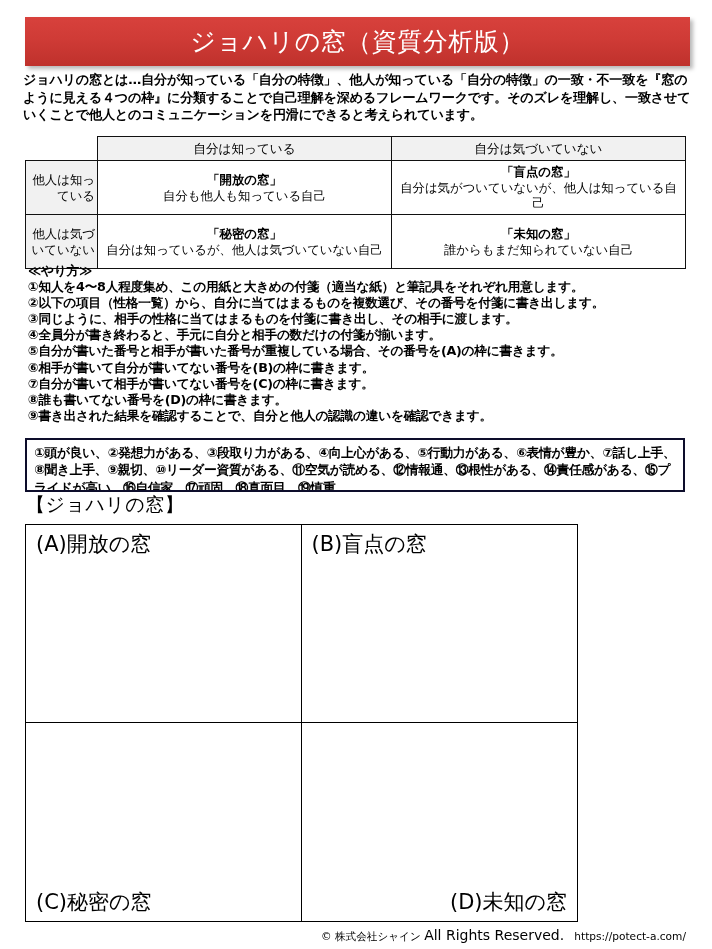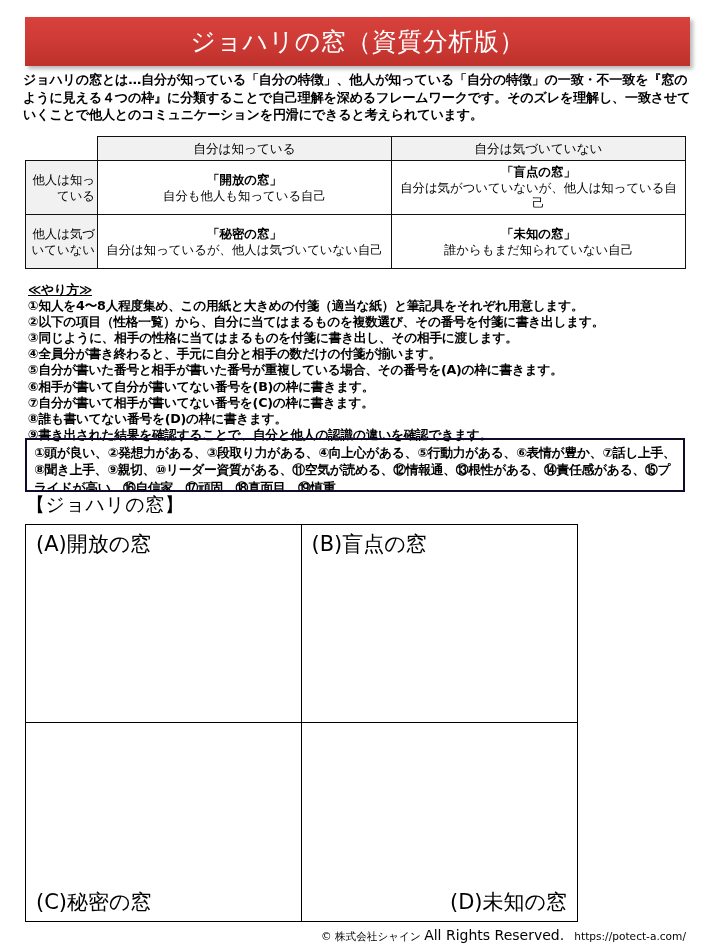--- a/index.html
+++ b/index.html
@@ -101,23 +101,21 @@
     position: absolute;
     left: 28px;
     top: 263px;
     width: 670px;
     font-size: 12.7px;
     line-height: 16.1px;
     font-weight: bold;
     letter-spacing: -0.25px;
   }
   .howto-title {
-    text-decoration: underline;
     display: block;
-    margin-top: 19px;
   }
   .howto-step { display: block; white-space: nowrap; }
 
   
   .traits-box {
     position: absolute;
     left: 25px;
     top: 430px;
     width: 660px;
     height: 54px;

